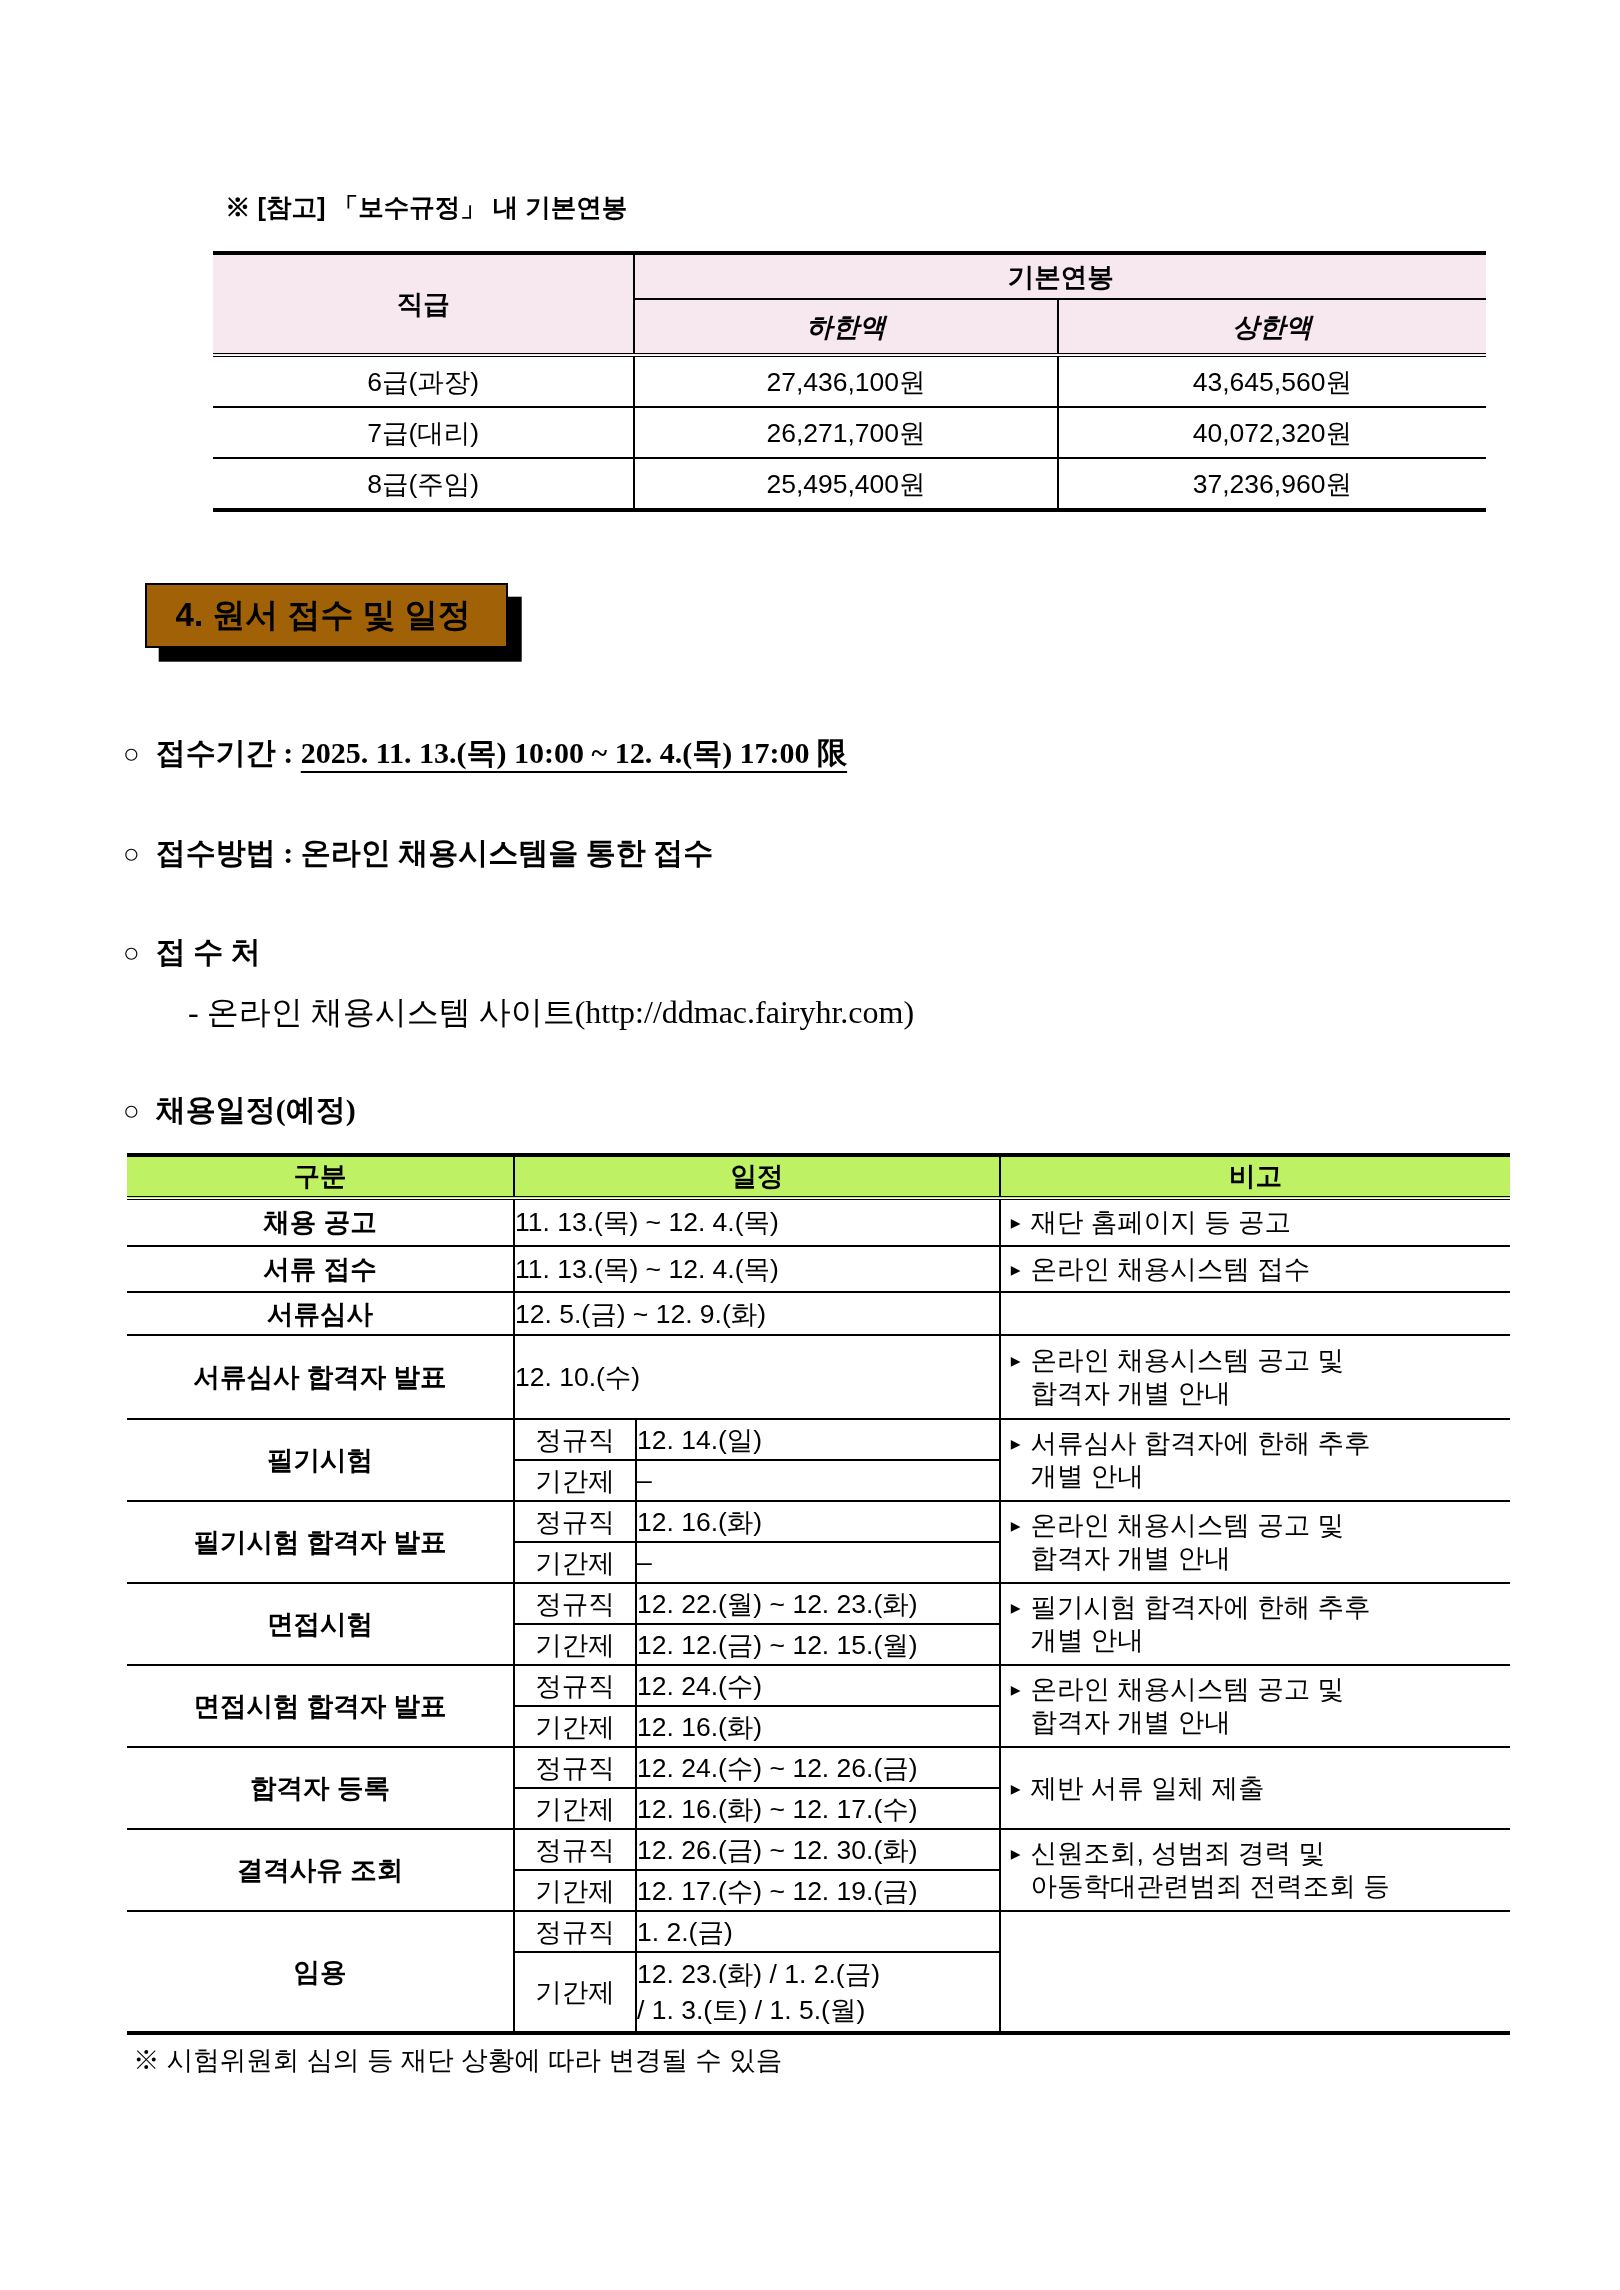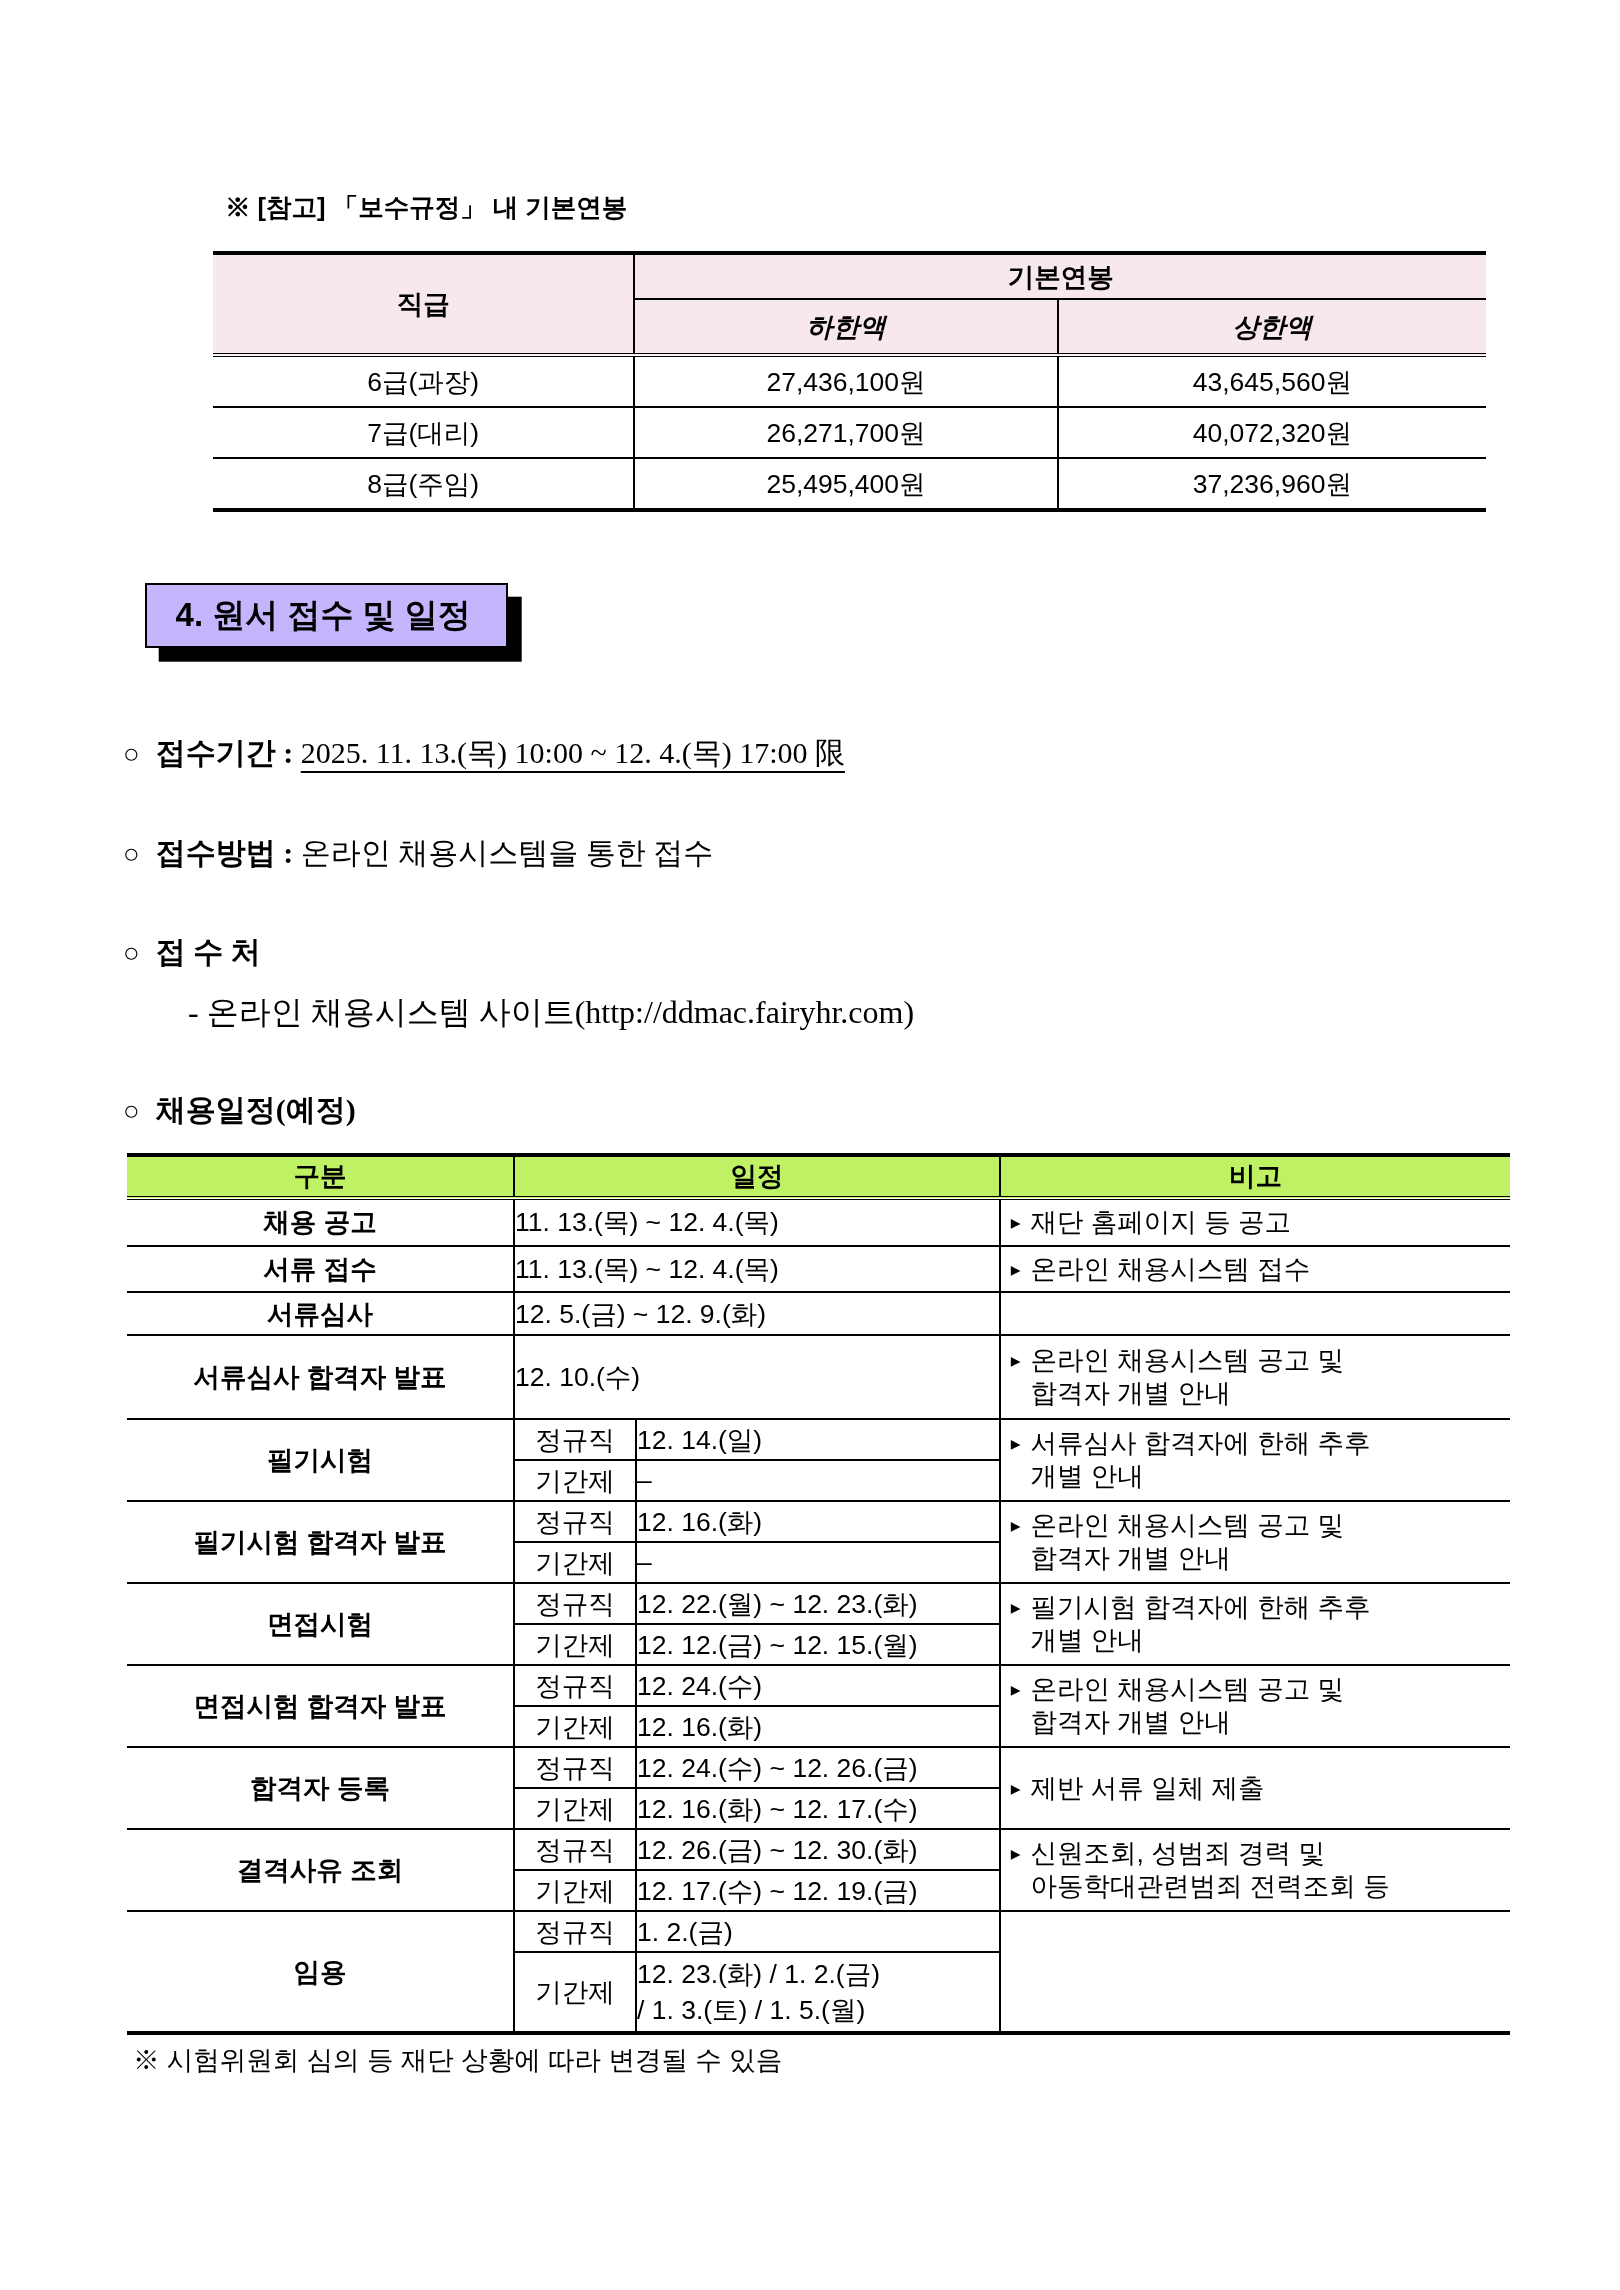--- a/index.html
+++ b/index.html
@@ -43,37 +43,37 @@
     font-size:29px;line-height:39px;margin:0 0 25.5px 63px;
   }
   .star-note{
     font-family:"Liberation Sans",sans-serif;font-weight:bold;
     font-size:25.5px;line-height:35px;margin:0 0 21.6px 102px;
   }
   .star-note:first-of-type{margin-top:25.5px;}
   
   .heading-wrap{margin:71px 0 0 17.6px;height:84px;}
   .heading-box{
-    display:inline-block;background:#c4b5fd;
+    display:inline-block;background:#a16207;
     border:2.9px solid #000;
     box-shadow:13.7px 13.7px 0 #000;
     padding:9.8px 35px 11.8px 29px;
     font-family:"Liberation Sans",sans-serif;
     font-weight:bold;font-size:33px;line-height:39px;
   }
   
   .circle-list{margin-top:29px;font-size:30px;}
   .circle-line{
     display:flex;align-items:baseline;
     margin:0 0 23.5px -3.9px;line-height:37px;
   }
   .c-bullet{font-size:28px;margin-right:15.7px;font-weight:normal;}
   .c-label{font-weight:bold;margin-top:38px;}
   .c-sep{font-weight:bold;white-space:pre;}
-  .c-value{font-weight:normal;margin-top:8px;}
+  .c-value{font-weight:bold;margin-top:8px;}
   .c-underline{
     text-decoration:underline;
     text-decoration-thickness:2px;
     text-underline-offset:7.8px;
   }
   .sub-dash{
     font-size:32px;line-height:35px;margin:0 0 23.5px 61px;font-weight:normal;
   }
   
   .sched{

